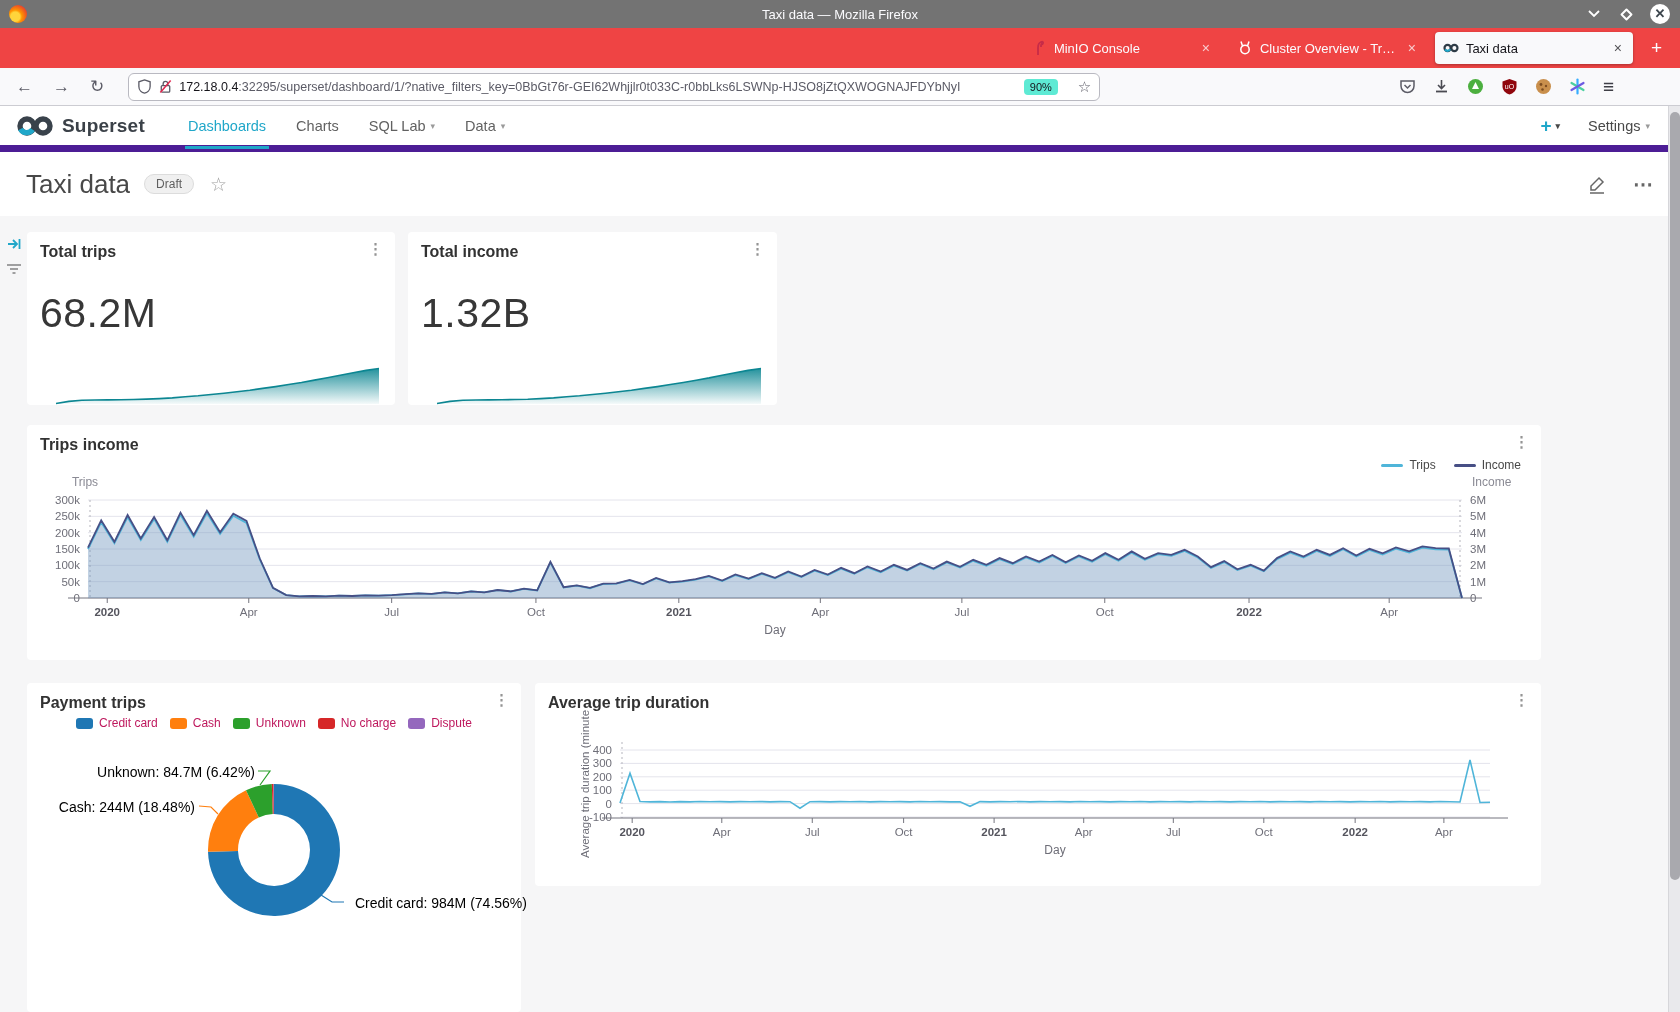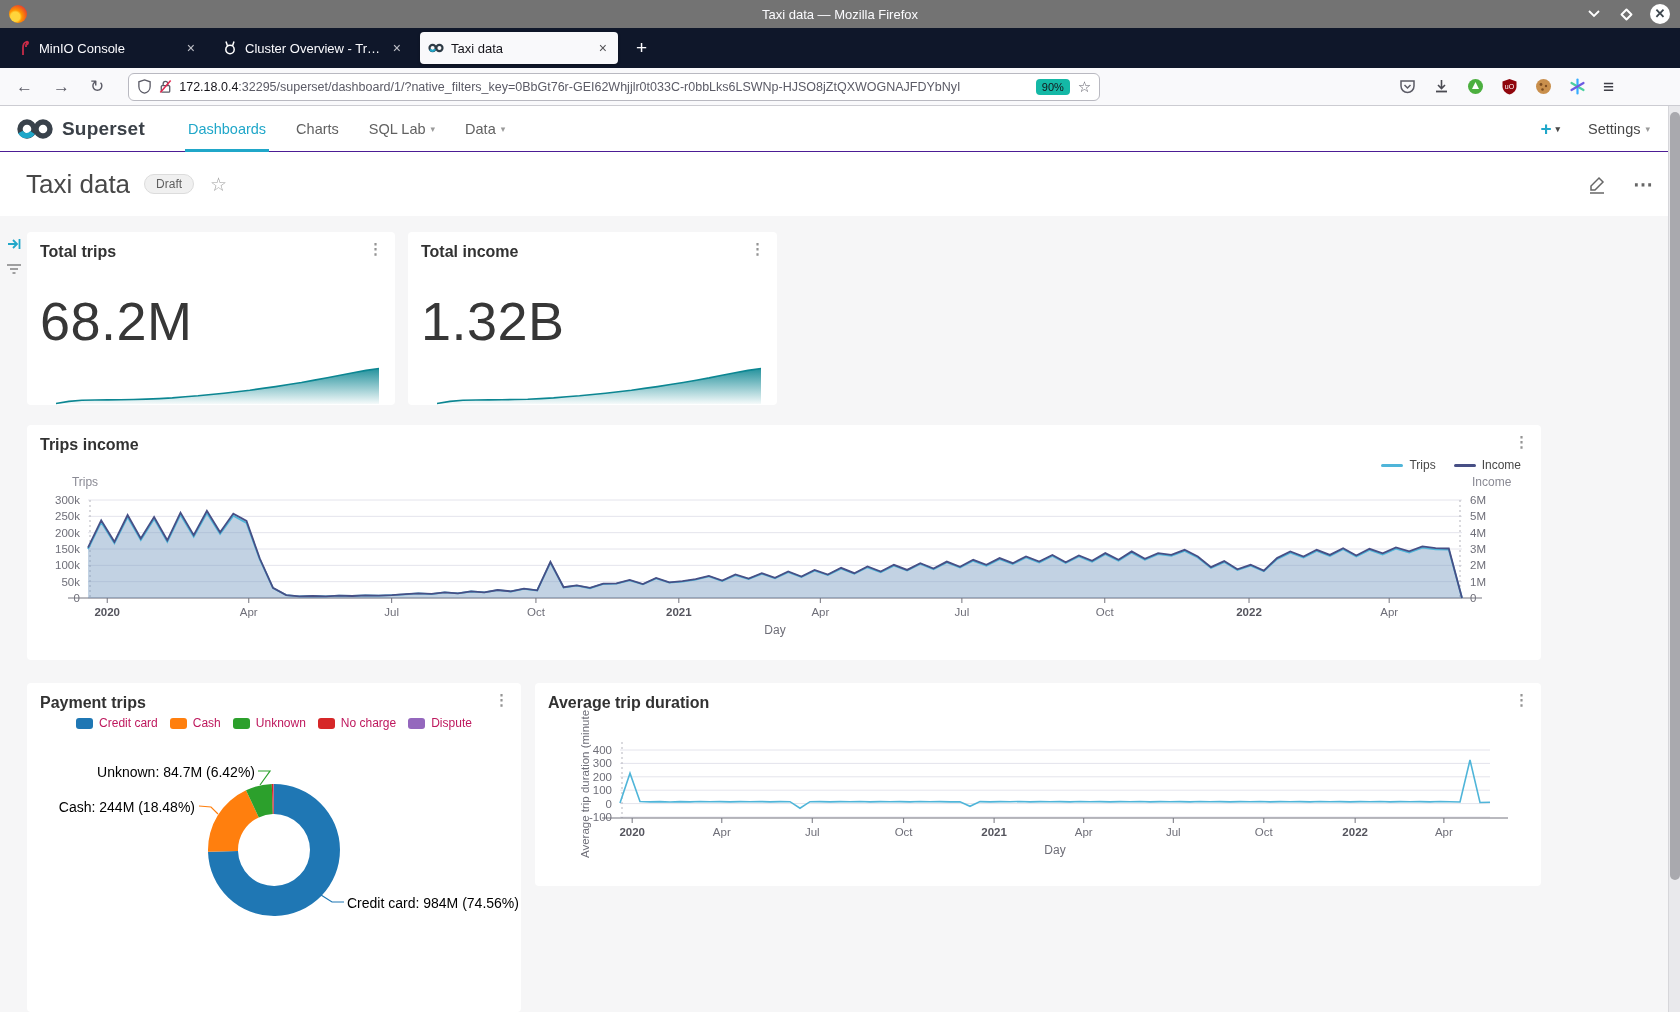--- a/index.html
+++ b/index.html
@@ -9,43 +9,43 @@
   
   .titlebar { position:relative; height:28px; background:#737373; display:flex; align-items:center; }
   .ff-logo { width:18px; height:18px; margin-left:9px; border-radius:50%;
              background:radial-gradient(circle at 35% 65%, #ffd43b 0 28%, #ff9500 40%, #e8452c 75%, #b5121b 100%); }
   .win-title { position:absolute; left:0; right:0; text-align:center; color:#fbfbfe; font-size:13px; }
   .win-controls { position:absolute; right:10px; top:0; height:28px; display:flex; align-items:center; gap:16px; }
   .win-btn { width:16px; height:16px; display:flex; align-items:center; justify-content:center; }
   .wc-max { width:9px; height:9px; border:2px solid #fff; transform:rotate(45deg); border-radius:1px; }
   .wc-close { width:20px; height:20px; background:#fff; border-radius:50%; color:#3b444c; font-size:13px; line-height:19px; text-align:center; font-weight:bold; }
 
-  .tabstrip { height:40px; background:#0f172a; display:flex; align-items:center; padding:0 8px; }
+  .tabstrip { height:40px; background:#ef4444; display:flex; align-items:center; padding:0 8px;justify-content:flex-end; }
   .tab { width:198px; height:32px; display:flex; align-items:center; border-radius:4px; padding:0 8px; color:#fbfbfe; font-size:13px; margin-right:8px; }
   .tab.active { background:#f9f9fb; color:#15141a; box-shadow:0 1px 3px rgba(0,0,0,.3); }
   .tab .t-label { flex:1; overflow:hidden; white-space:nowrap; text-overflow:ellipsis; margin:0 7px; }
   .tab .t-close { font-size:14px; opacity:.75; padding:0 3px; }
   .tab-ic { width:16px; height:16px; flex:0 0 16px; }
   .newtab-btn { color:#fbfbfe; font-size:19px; padding:0 10px; }
 
   .toolbar { height:38px; background:#f9f9fb; border-bottom:1px solid #ccccd2; display:flex; align-items:center; }
   .nav-ic { color:#5b5b66; font-size:17px; padding:0 10px; }
   .urlbar { margin-left:14px; width:972px; height:28px; background:#ffffff; border:1px solid #b9b9c1; border-radius:6px;
             display:flex; align-items:center; padding:0 8px; }
   .url-text { flex:1; font-size:12.5px; color:#5b5b66; white-space:nowrap; overflow:hidden; margin-left:6px; }
   .url-host { color:#15141a; }
-  .zoom-badge { background:#14b8a6; border-radius:4px; font-size:11px; color:#15141a; padding:2px 6px; margin-right:8px; }
+  .zoom-badge { background:#5eead4; border-radius:4px; font-size:11px; color:#15141a; padding:2px 6px; margin-right:20px; }
   .star-ic { color:#5b5b66; font-size:15px; }
   .ext-icons { margin-left:auto; display:flex; align-items:center; gap:17px; padding-right:66px; }
   .ext { width:17px; height:17px; display:block; }
   .hamburger { color:#3e3e46; font-size:19px; font-weight:bold; }
 
   
   .page { position:relative; height:906px; }
-  .navbar { height:46px; background:#fff; display:flex; align-items:center; padding:0 16px; border-bottom:1px solid #4c1d95;text-align:right; }
+  .navbar { height:46px; background:#fff; display:flex; align-items:center; padding:0 16px; border-bottom:7px solid #4c1d95;text-align:right; }
   .brand { display:flex; align-items:center; gap:8px; margin-right:28px; }
   .brand-name { font-size:19px; font-weight:bold; color:#3b4148; letter-spacing:.2px; }
   .nav-item { font-size:14.5px; color:#616161; padding:0 15px; height:46px; display:flex; align-items:center; gap:5px; position:relative; }
   .nav-item.active { color:#20a7c9; }
   .nav-item.active:after { content:""; position:absolute; left:12px; right:12px; bottom:0; height:3px; background:#20a7c9; }
   .caret { font-size:9px; color:#9a9a9a; }
   .nav-right { margin-left:auto; display:flex; align-items:center; gap:28px; padding-right:14px; }
   .plus-btn { color:#20a7c9; font-size:19px; font-weight:bold; display:flex; align-items:center; gap:4px; }
   .settings-btn { color:#484848; font-size:14.5px; display:flex; align-items:center; gap:5px; }
 
@@ -55,40 +55,40 @@
   .fav-star { margin-left:16px; color:#a0a0a0; font-size:19px; }
   .header-right { margin-left:auto; display:flex; align-items:center; gap:26px; }
   .more-dots { color:#666; font-size:20px; font-weight:bold; letter-spacing:1px; }
 
   .dash-body { position:relative; height:796px; background:#f6f6f7; }
   .side-ic { position:absolute; left:6px; }
 
   .card { position:absolute; background:#fff; border-radius:4px; }
   .card-title { position:absolute; top:11px; left:13px; font-size:16px; font-weight:600; color:#323232; }
   .kebab { position:absolute; top:8px; right:12px; color:#949494; font-size:15px; font-weight:bold; }
-  .big-number { position:absolute; top:58px; left:13px; font-size:54px; color:#373737; letter-spacing:.5px; }
+  .big-number { position:absolute; top:58px; left:13px; font-size:41px; color:#373737; letter-spacing:.5px; }
   .spark { position:absolute; left:28px; bottom:0; }
 
   #c-total-trips  { left:27px; top:16px;  width:368px;  height:173px; }
   #c-total-income { left:408px; top:16px; width:369px;  height:173px; }
   #c-trips-income { left:27px; top:209px; width:1514px; height:235px; }
   #c-payment      { left:27px; top:467px; width:494px;  height:329px; }
   #c-avg-dur      { left:535px; top:467px; width:1006px; height:203px; }
 
   .chart-svg { position:absolute; left:0; top:0; }
   .ti-legend { position:absolute; top:33px; right:20px; display:flex; gap:18px; align-items:center; }
   .ti-legend .li { display:flex; align-items:center; gap:6px; font-size:12px; color:#484848; }
   .ti-legend .sw { width:22px; height:3px; border-radius:2px; }
   .pt-legend { position:absolute; top:33px; left:0; right:0; display:flex; justify-content:center; gap:12px; }
   .pt-legend .li { display:flex; align-items:center; gap:6px; font-size:12px; color:#be185d; }
   .pt-legend .sw { width:17px; height:11px; border-radius:3px; }
   .callout { position:absolute; font-size:14px; color:#000000; white-space:nowrap; }
   #co-unknown { left:56px; top:81px; width:172px; text-align:right; }
   #co-cash    { left:20px; top:116px; width:148px; text-align:right; }
-  #co-credit  { left:320px; top:212px; }
+  #co-credit  { left:328px; top:212px; }
 
   .scrollbar { position:absolute; right:0; top:0; width:12px; height:906px; background:#e9e9ec; border-left:1px solid #d6d6da; }
   .scroll-thumb { position:absolute; left:1px; top:6px; width:10px; height:768px; background:#a9a9ae; border-radius:6px; }
 
   svg text { font-family:"Liberation Sans",sans-serif; }
 </style>
 </head>
 <body>
 
 <div class="screen">

